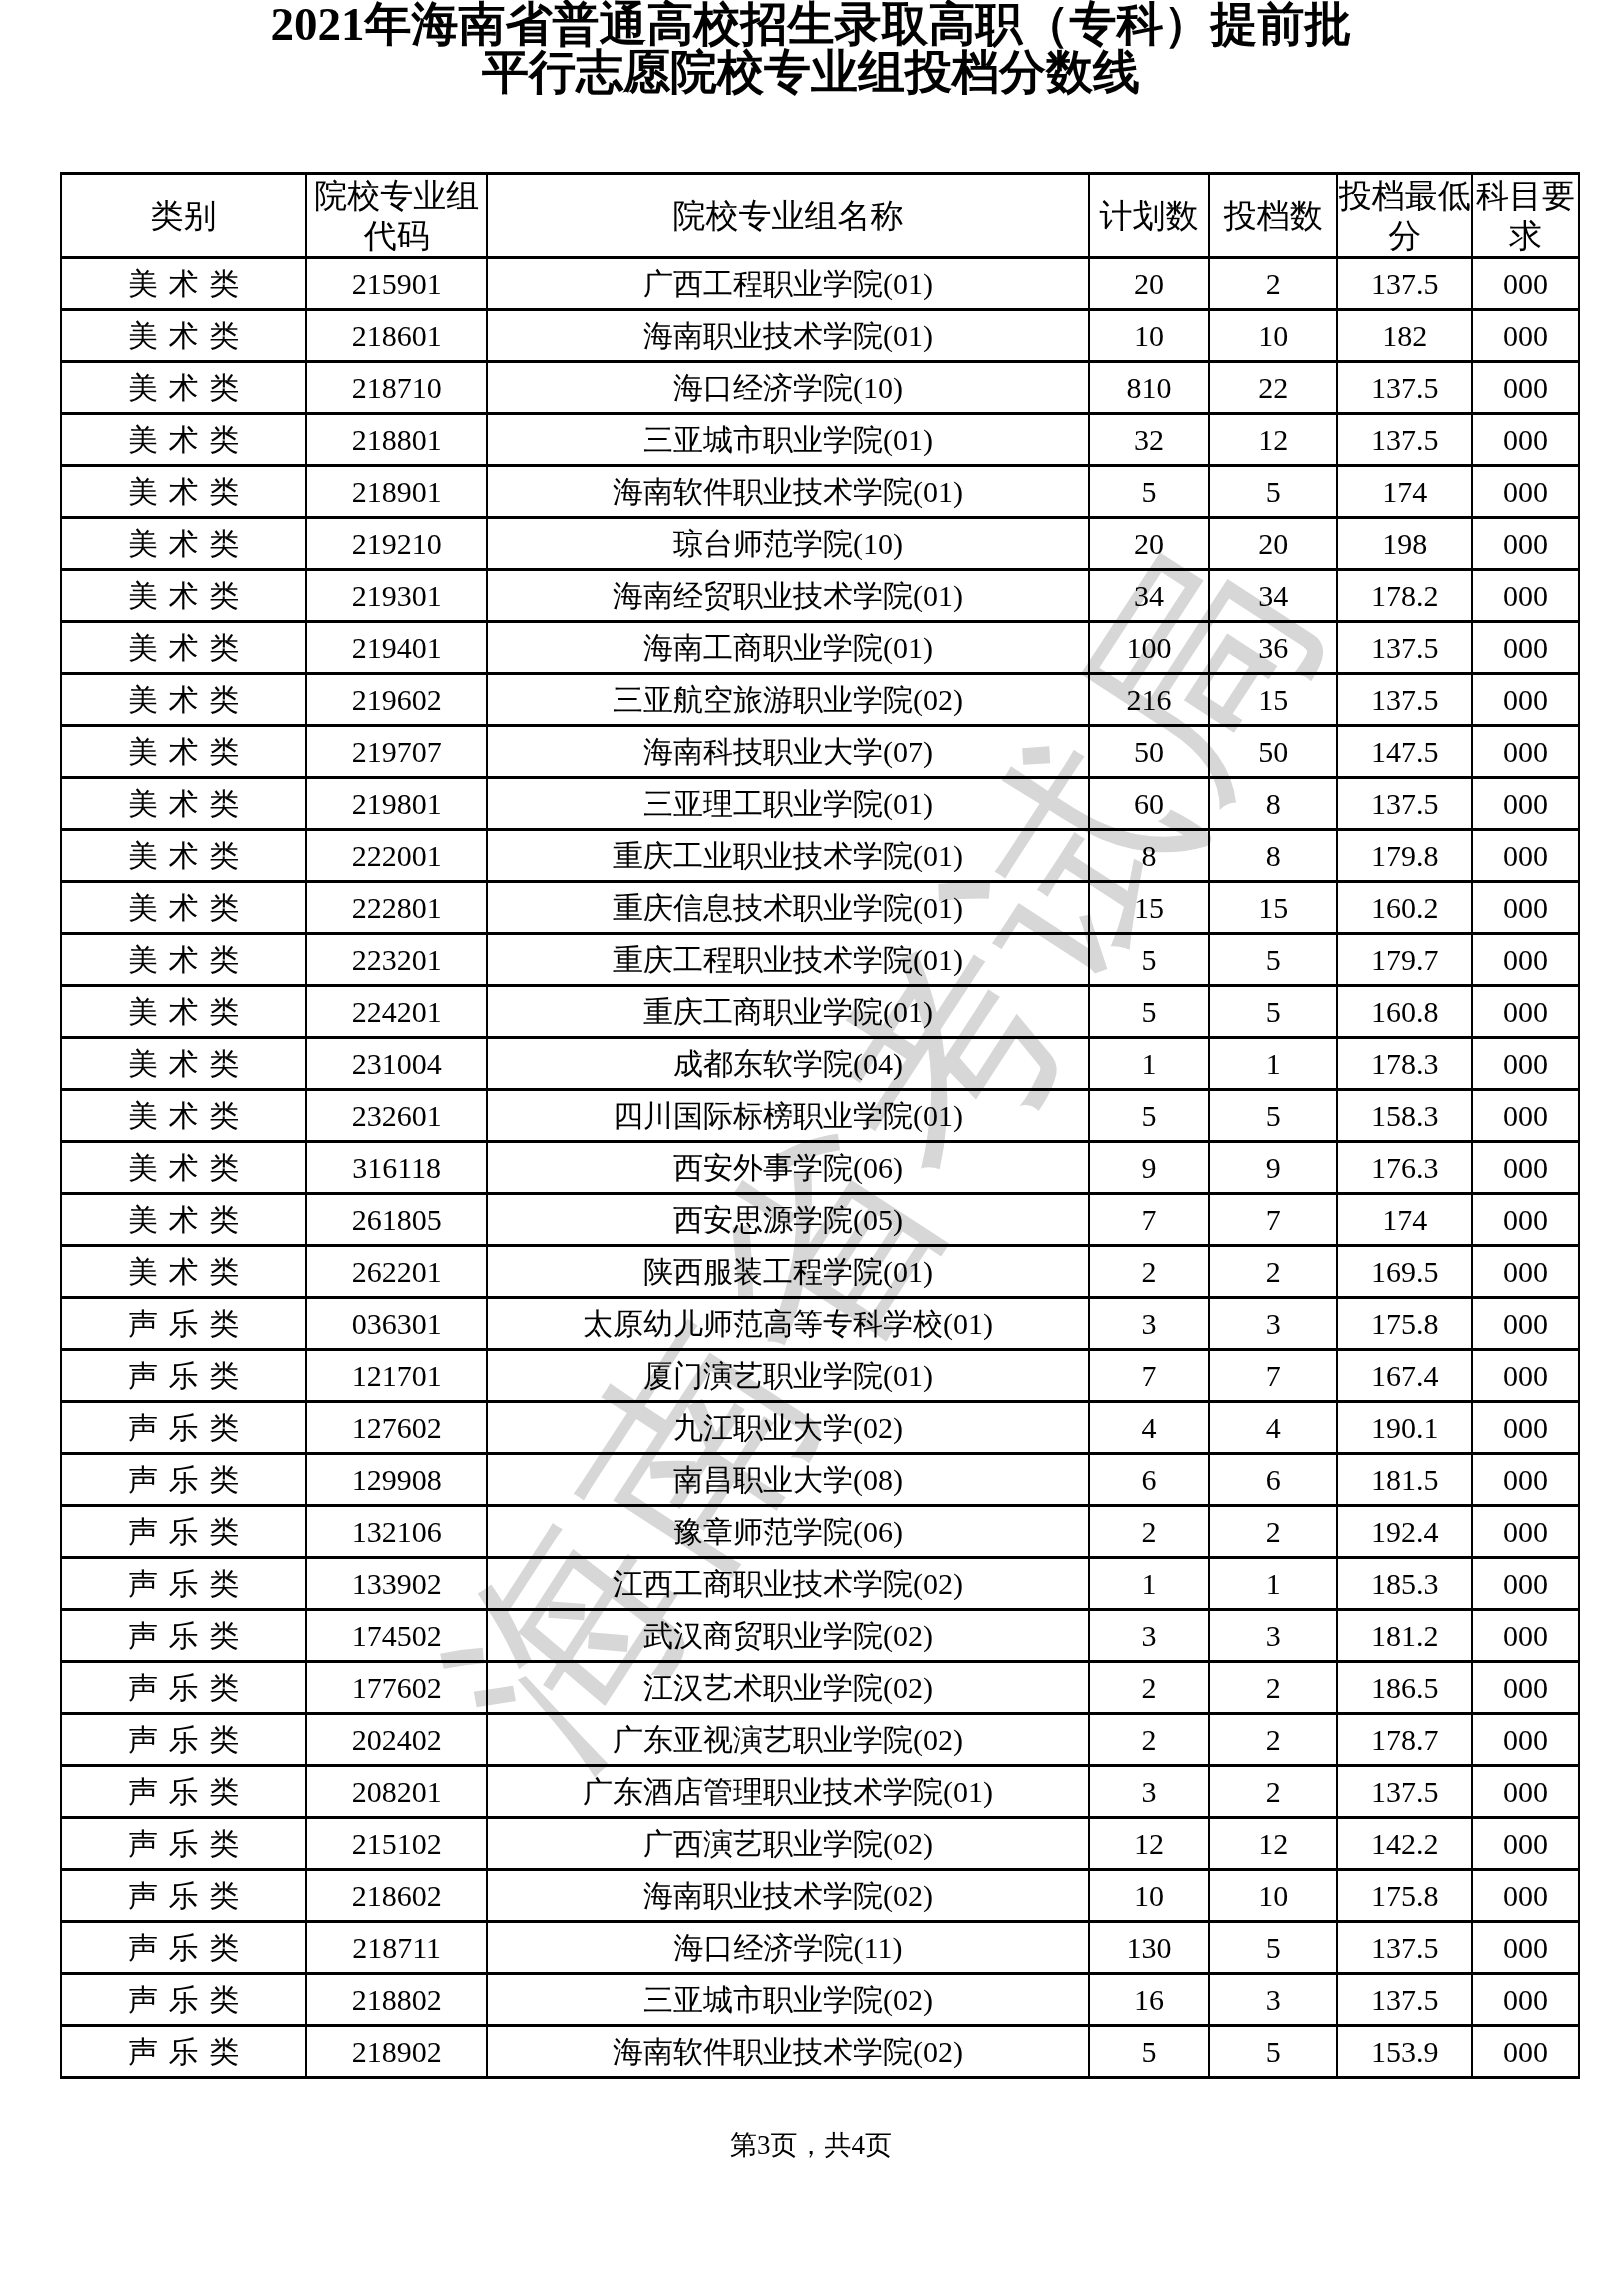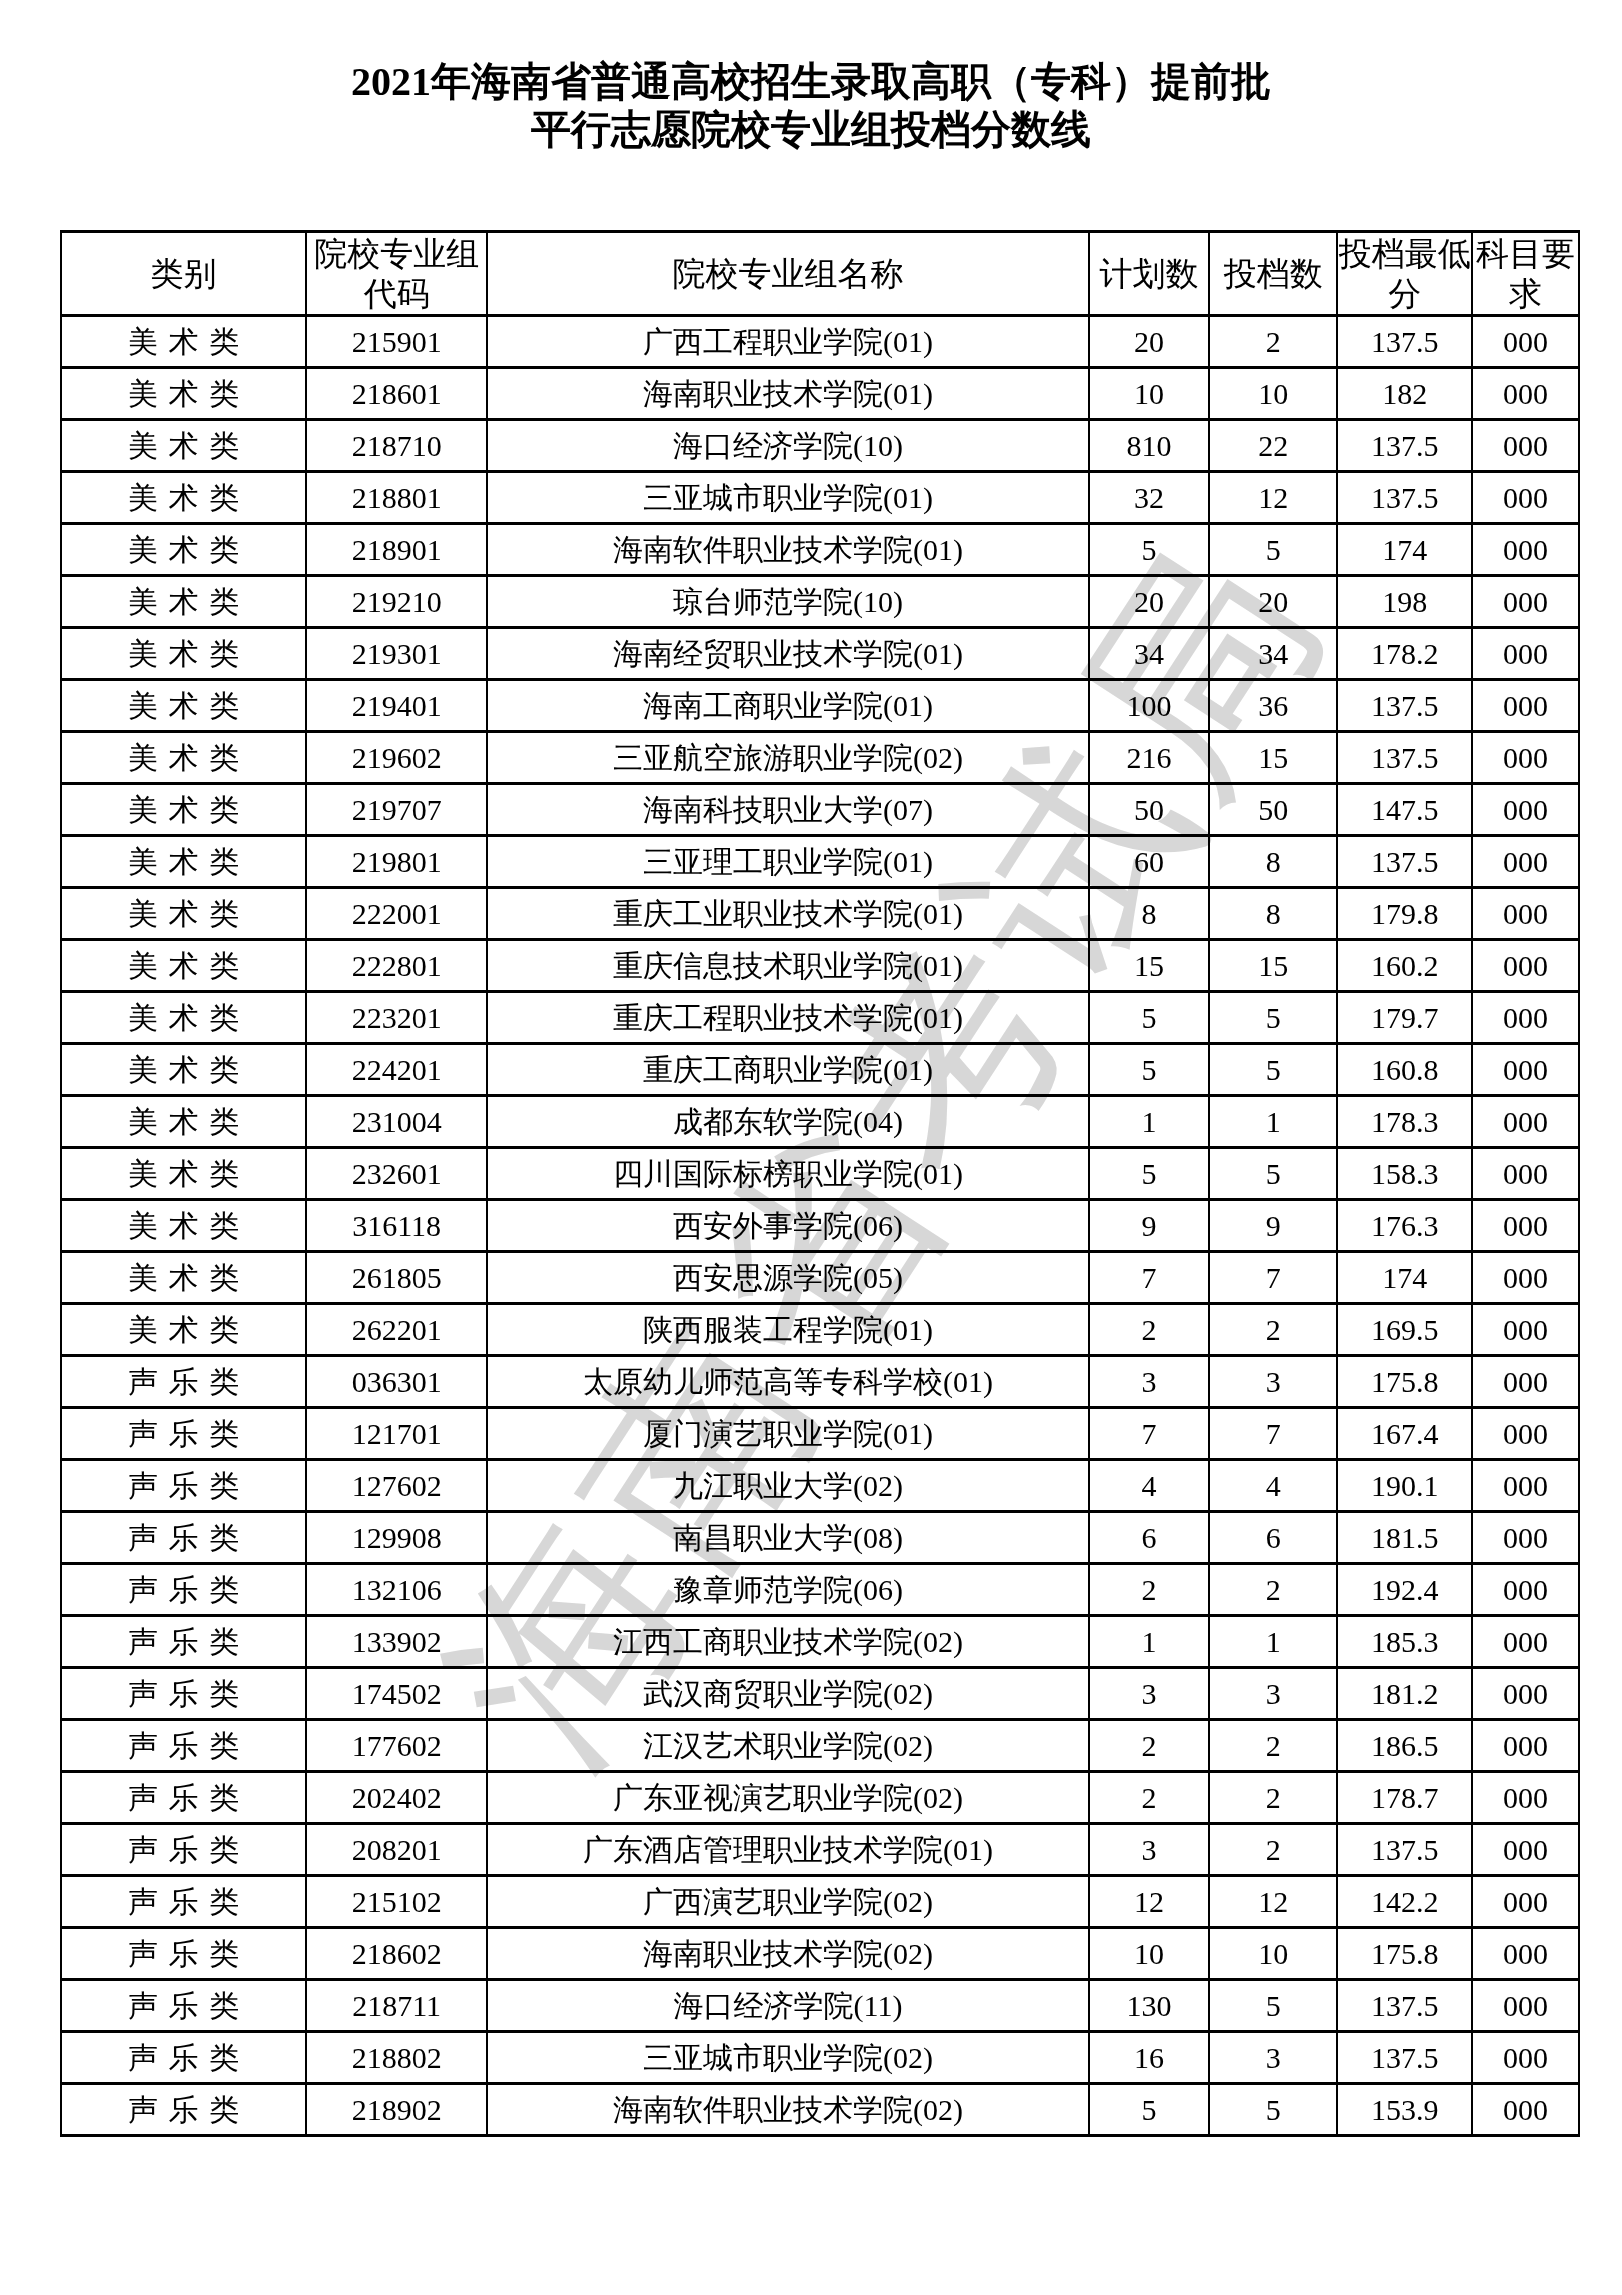--- a/index.html
+++ b/index.html
@@ -29,24 +29,23 @@
     opacity: 0.62;
     z-index: 0;
     pointer-events: none;
     font-family: "Liberation Serif", "DejaVu Serif", serif;
   }
   .content {
     position: relative;
     z-index: 1;
   }
   .title {
-    padding-top: 58px;
     text-align: center;
     font-weight: bold;
-    font-size: 40px;
+    font-size: 47px;
     line-height: 48px;
   }
   table.score-table {
     border-collapse: collapse;
     table-layout: fixed;
     margin-left: 60px;
     margin-top: 76px;
     width: 1520px;
     background: transparent;
   }
@@ -434,16 +433,17 @@
             <td class="cell-group-code">218902</td>
             <td class="cell-group-name">海南软件职业技术学院(02)</td>
             <td class="cell-plan-count">5</td>
             <td class="cell-filed-count">5</td>
             <td class="cell-min-score">153.9</td>
             <td class="cell-subject-req">000</td>
           </tr>
         </tbody>
     </table>
 
+    <div class="footer">第3页，共4页</div>
 
   </div>
 </div>
 
 
 </body></html>

